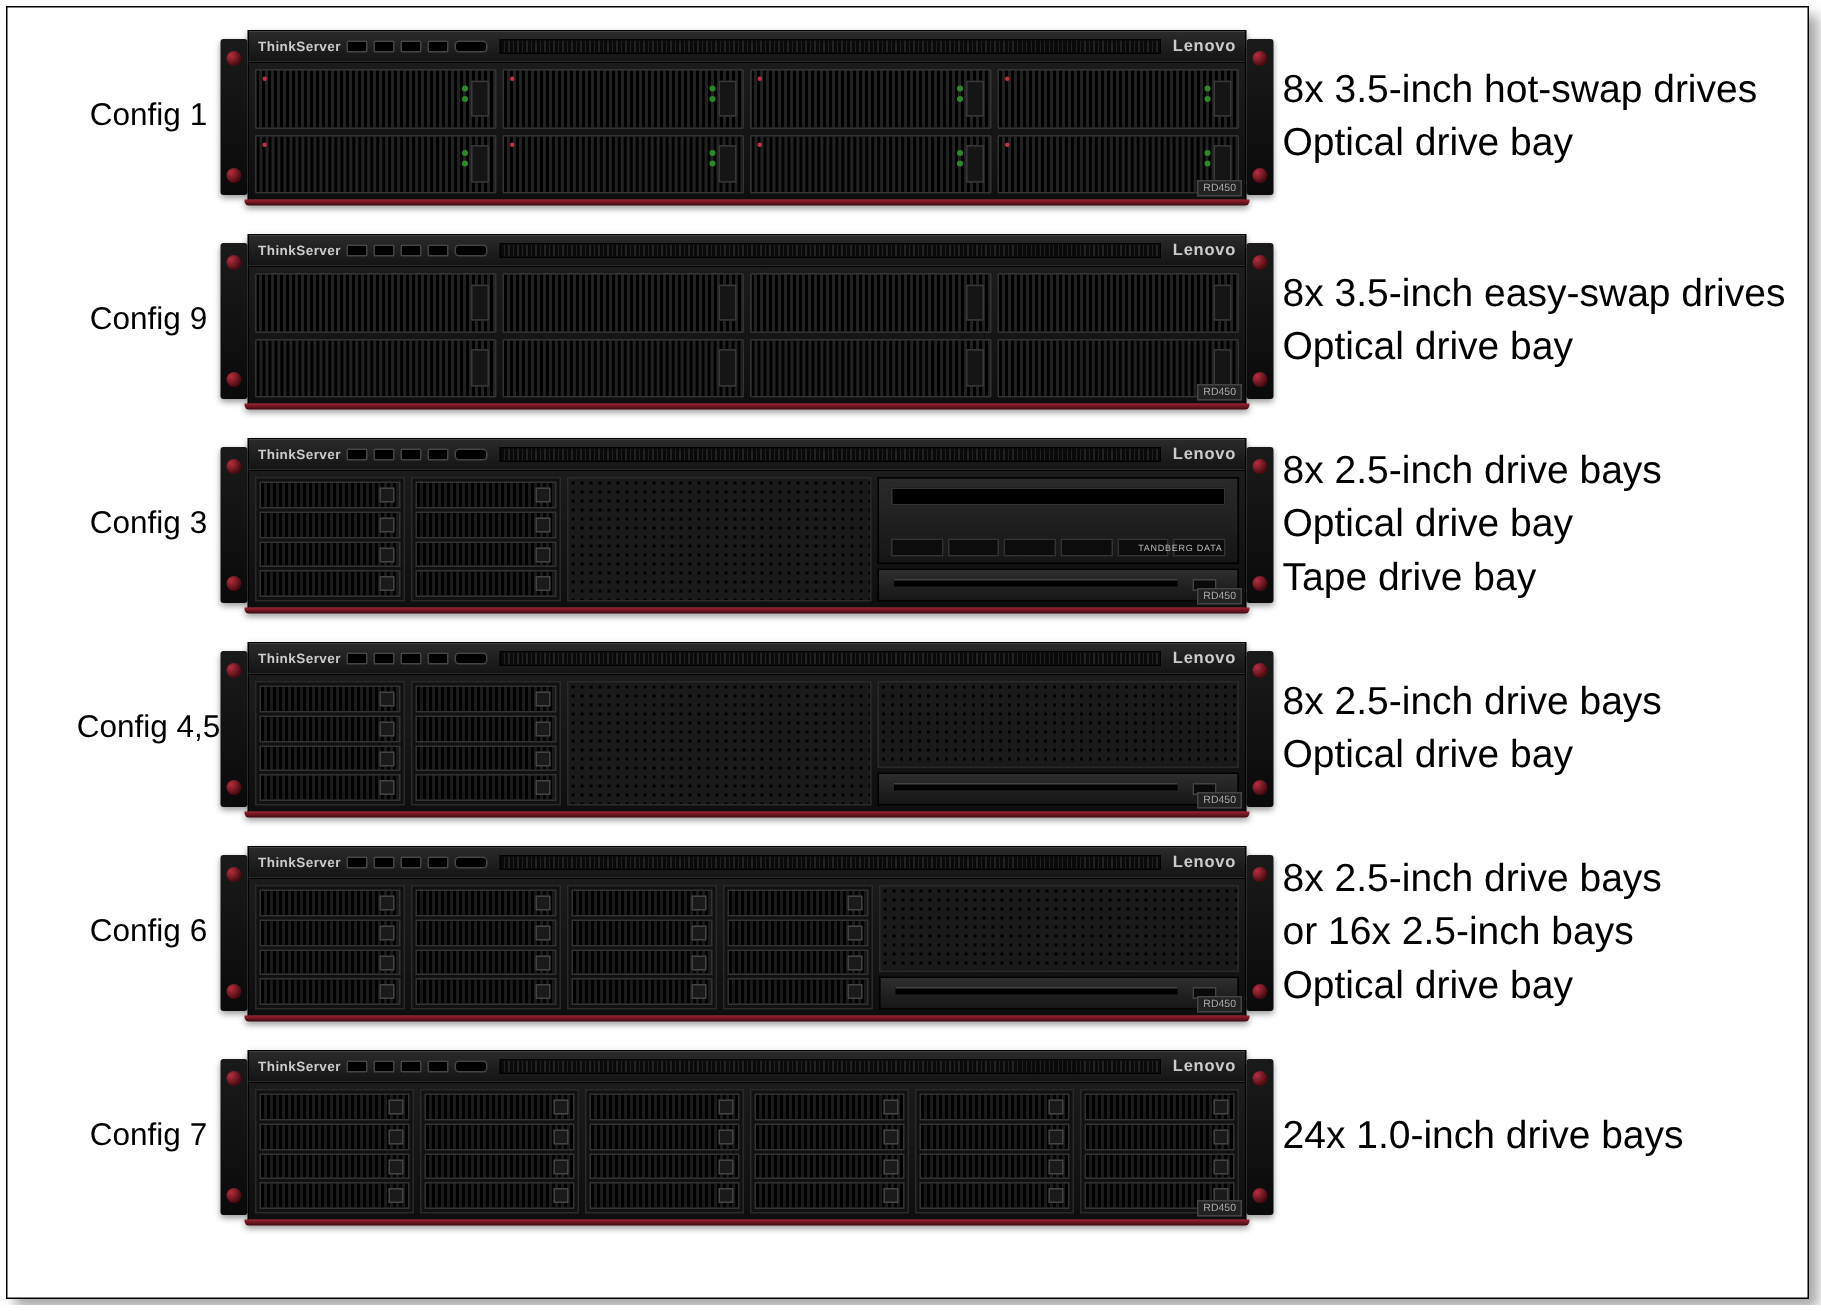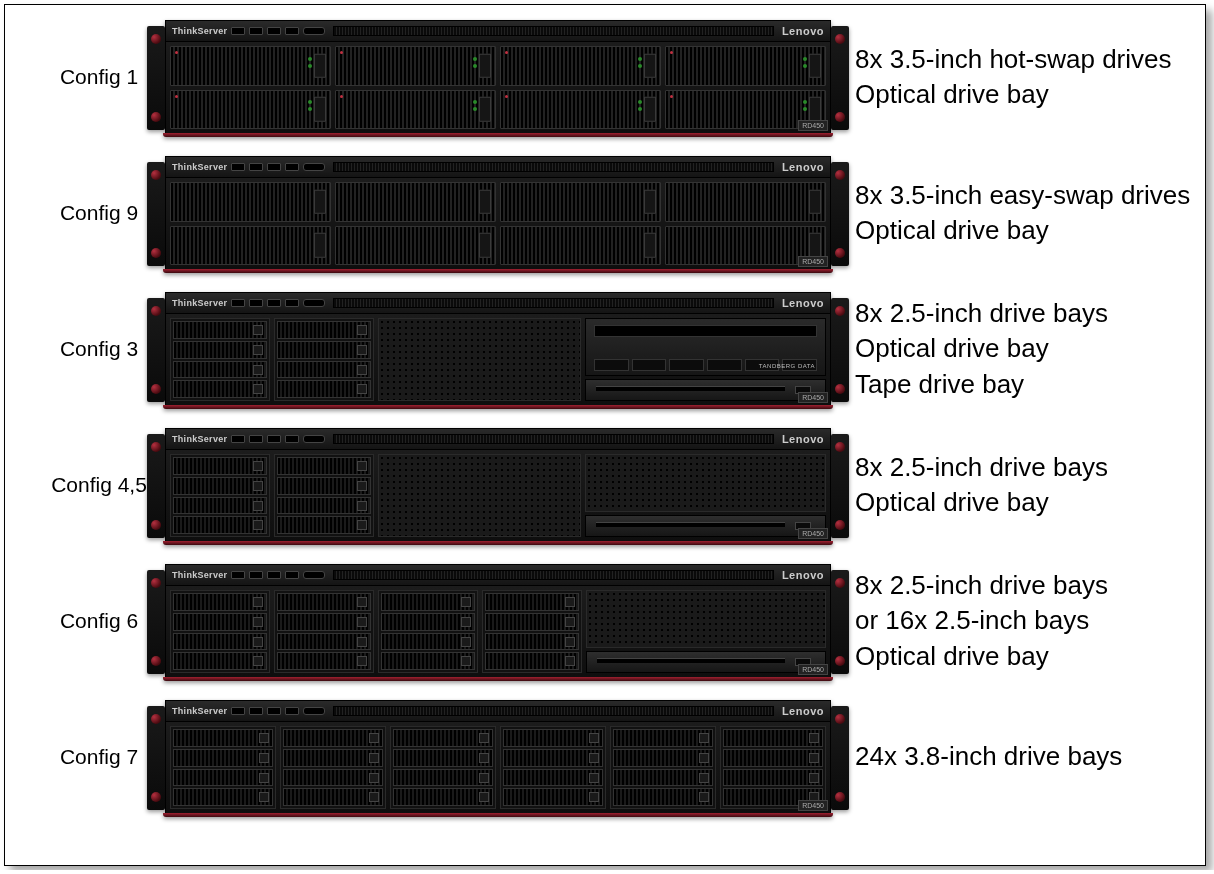--- a/index.html
+++ b/index.html
@@ -487,15 +487,15 @@
           <div class="stack" style="flex: 1 1 0%;">
             <div class="bay25"></div>
             <div class="bay25"></div>
             <div class="bay25"></div>
             <div class="bay25"></div>
           </div>
           <div class="model-tag">RD450</div>
         </div>
         <div class="red-lip"></div>
       </div>
-      <div class="desc">24x 3.8-inch drive bays</div>
+      <div class="desc">24x 1.0-inch drive bays</div>
     </div>
   </div>
 
 </body></html>

